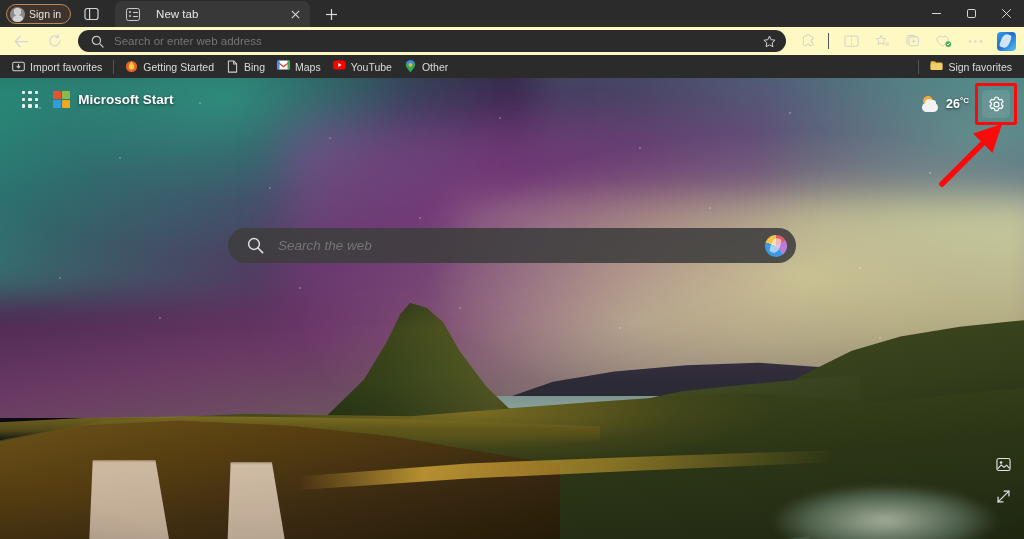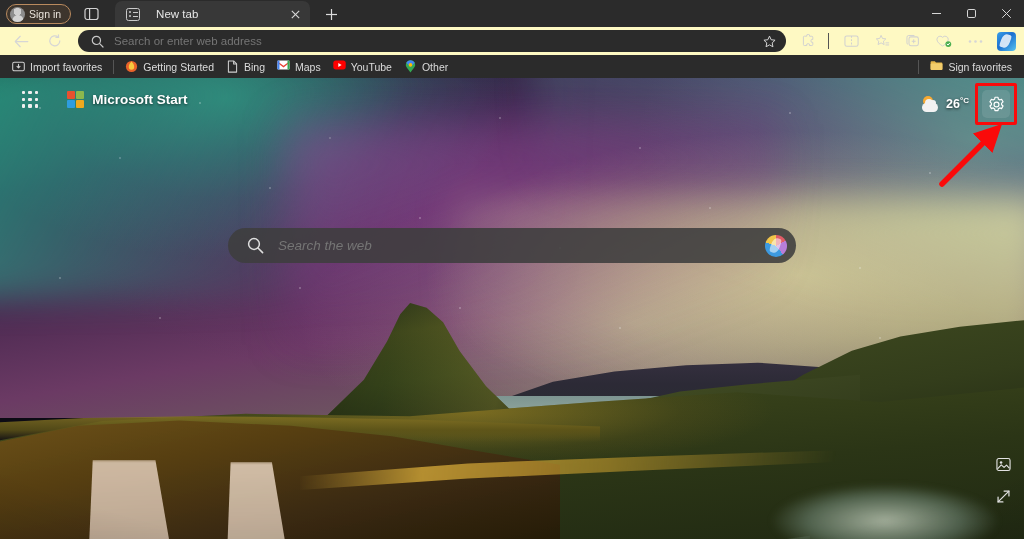--- a/index.html
+++ b/index.html
@@ -262,21 +262,21 @@
     position: absolute; inset: 0;
     background: radial-gradient(ellipse 120% 110% at 50% 45%, rgba(0,0,0,0) 55%, rgba(0,0,0,0.38) 100%);
     pointer-events: none;
   }
   .grain { position: absolute; inset: 0; opacity: .12; pointer-events: none;
     background-image: radial-gradient(0.5px 0.5px at 3px 4px, #fff, transparent),
                       radial-gradient(0.5px 0.5px at 9px 11px, #000, transparent);
     background-size: 14px 14px; }
 
   
-  .ntp-topleft { position: absolute; left: 22px; top: 13px; display: flex; gap: 29px; z-index: 5; }
+  .ntp-topleft { position: absolute; left: 22px; top: 13px; display: flex; gap: 15px; z-index: 5; }
   .waffle { display: grid; grid-template-columns: repeat(3, 3.4px); gap: 3.1px; }
   .waffle i { width: 3.4px; height: 3.4px; background: #efefef; border-radius: 1px; display: block; }
   .ms-brand { display: flex; align-items: center; gap: 8px; }
   .ms-logo { width: 17px; height: 17px; display: grid; grid-template-columns: 1fr 1fr; grid-template-rows: 1fr 1fr; gap: 1.2px; }
   .ms-logo span { display: block; border-radius: 1px; }
   .ms-title { color: #fff; font-size: 13.5px; font-weight: bold; text-shadow: 0 1px 3px rgba(0,0,0,.6); }
 
   .ntp-topright { position: absolute; right: 14px; top: 12px; display: flex; align-items: center; gap: 8px; z-index: 6; }
   .weather { display: flex; align-items: center; gap: 6px; padding: 3px 5px; border-radius: 5px; }
   .wx-icon { width: 19px; height: 17px; position: relative; }

